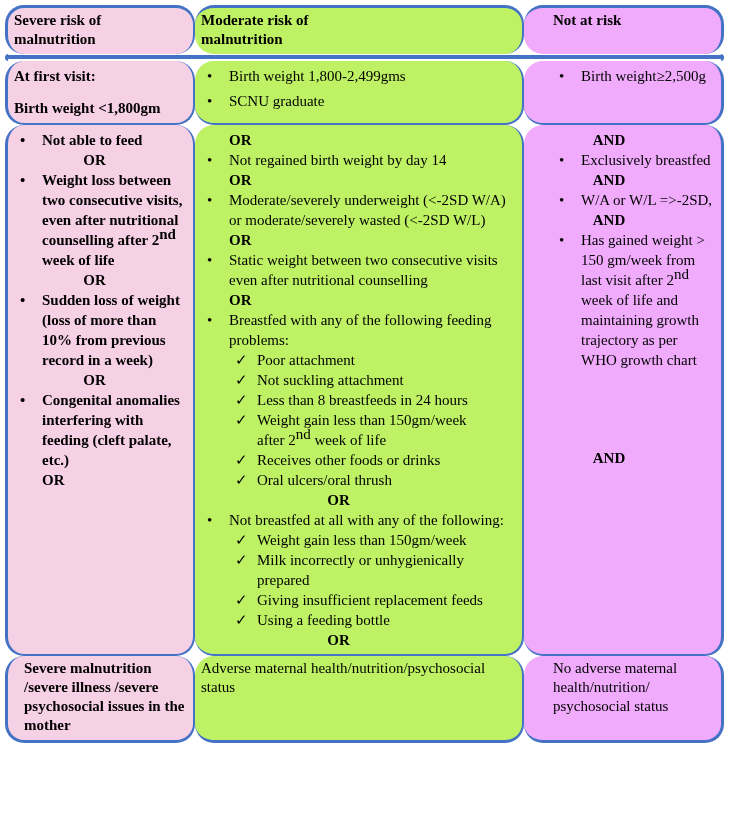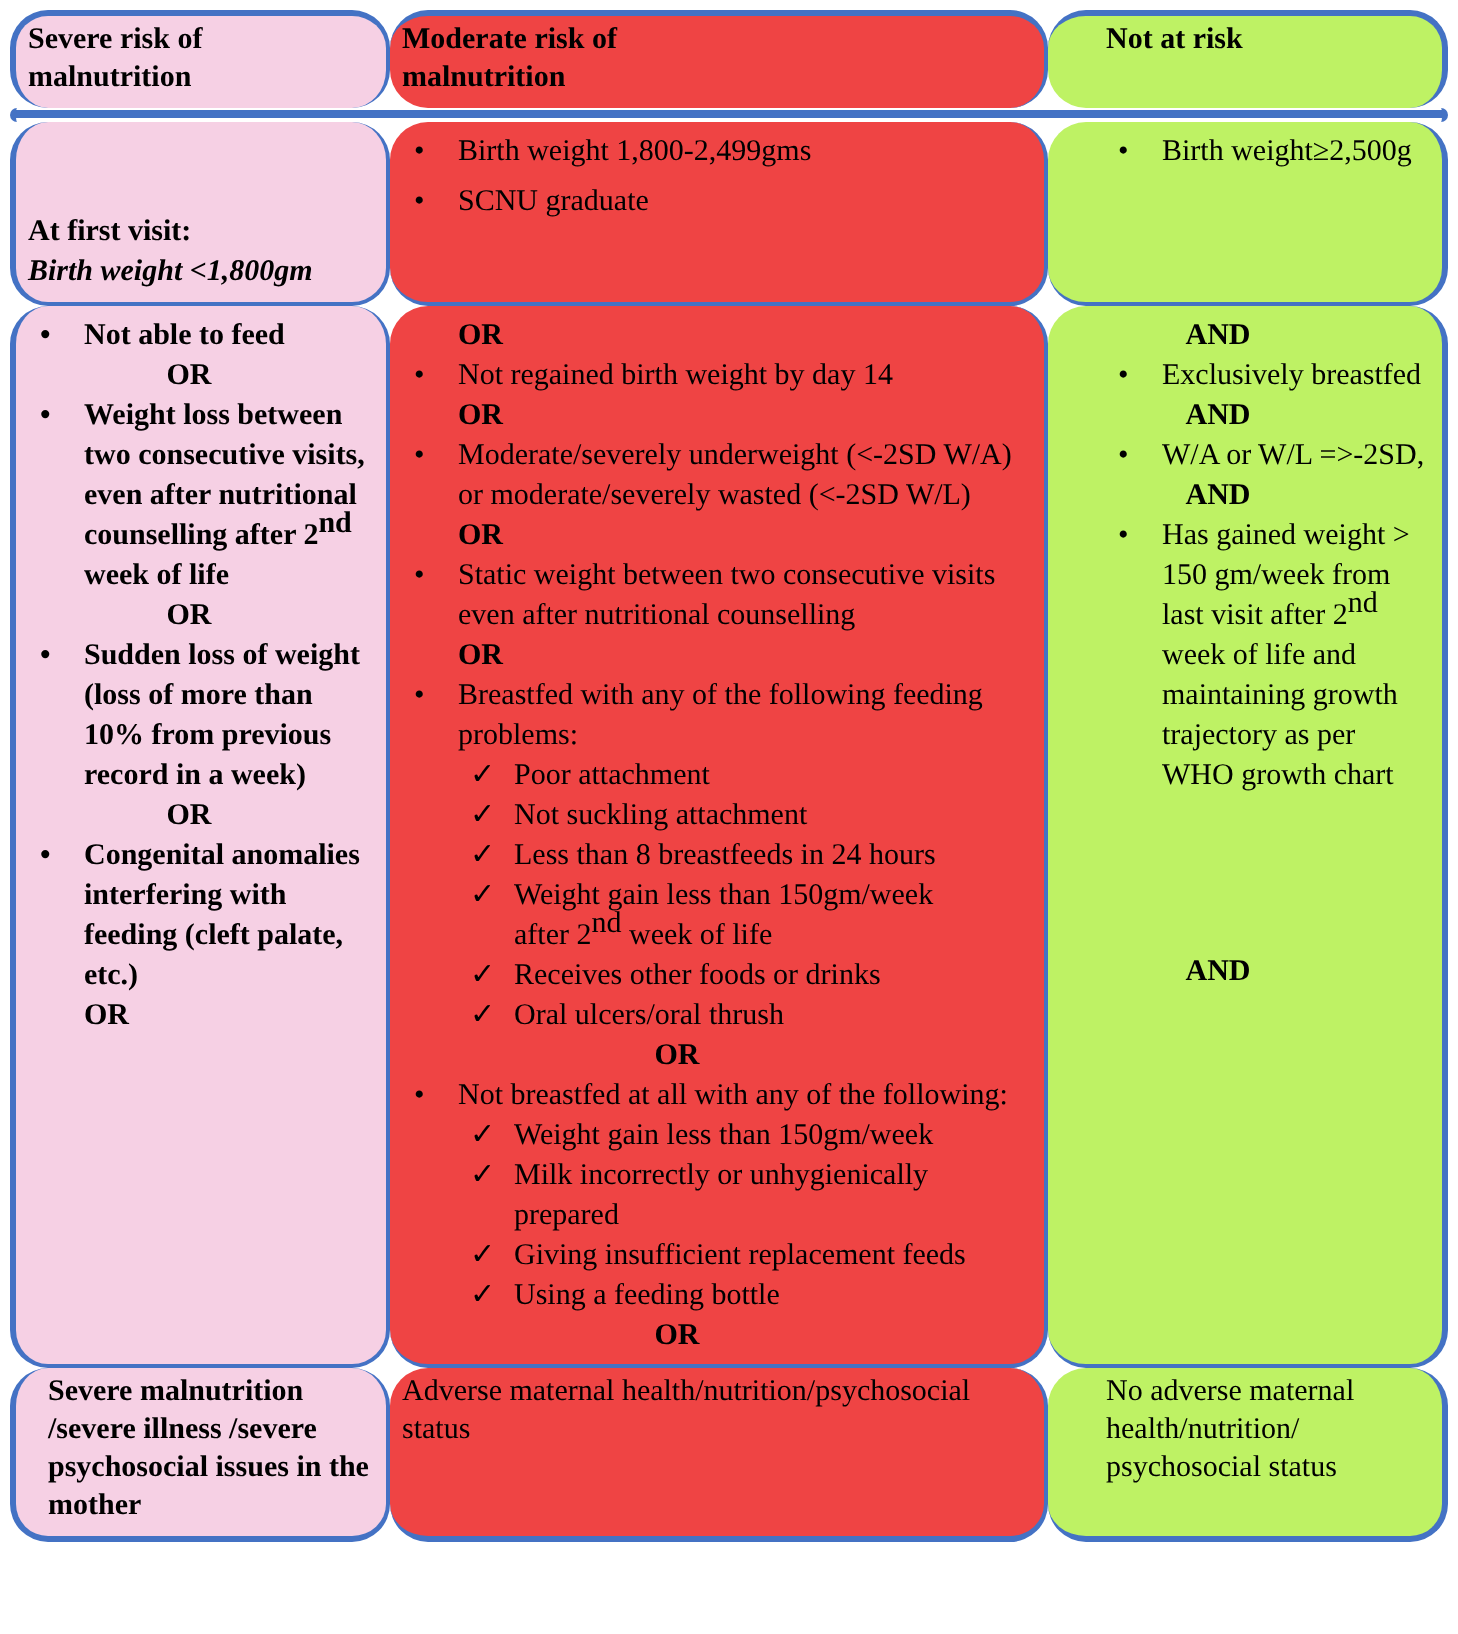--- a/index.html
+++ b/index.html
@@ -23,25 +23,25 @@
     font-weight:bold;line-height:19px;height:42px;padding-top:3px;white-space:pre-line;}
   tr.sep-row td{border-left:3px solid #4472C4;border-right:3px solid #4472C4;
     border-bottom:none;height:7px;padding:0;
     background:linear-gradient(to bottom,#ffffff 0px,#ffffff 1px,#4472C4 1px,#4472C4 5px,#ffffff 5px,#ffffff 7px);}
   tr.action-row td{height:52px;font-weight:bold;font-style:italic;line-height:21px;}
   tr.firstvisit-row td{height:64px;}
   tr.criteria-row td{padding-top:5px;padding-bottom:4px;}
   tr.maternal-row td{border-bottom:3px solid #4472C4;height:76px;line-height:19px;padding-top:3px;}
 
   .cell-severe{background:#F6D0E4;}
-  .cell-moderate{background:#ef4444;}
-  .cell-safe{background:#bef264;padding-left:29px;}
+  .cell-moderate{background:#bef264;}
+  .cell-safe{background:#f0abfc;padding-left:29px;}
 
-  .bold{font-weight:bold;margin-top:40px;}
-  .fv-note{margin-top:0;font-weight:bold;font-style:italic;}
+  .bold{font-weight:bold;}
+  .fv-note{margin-top:12px;font-weight:bold;}
 
   .li{position:relative;padding-left:28px;}
   .li .marker{position:absolute;left:6px;top:0;}
   .li .txt{white-space:pre-line;}
   .li.check{padding-left:56px;}
   .li.check .marker{left:34px;}
   .spaced .li{margin-bottom:5px;}
 
   .connector{font-weight:bold;}
   .connector.center{text-align:center;}

